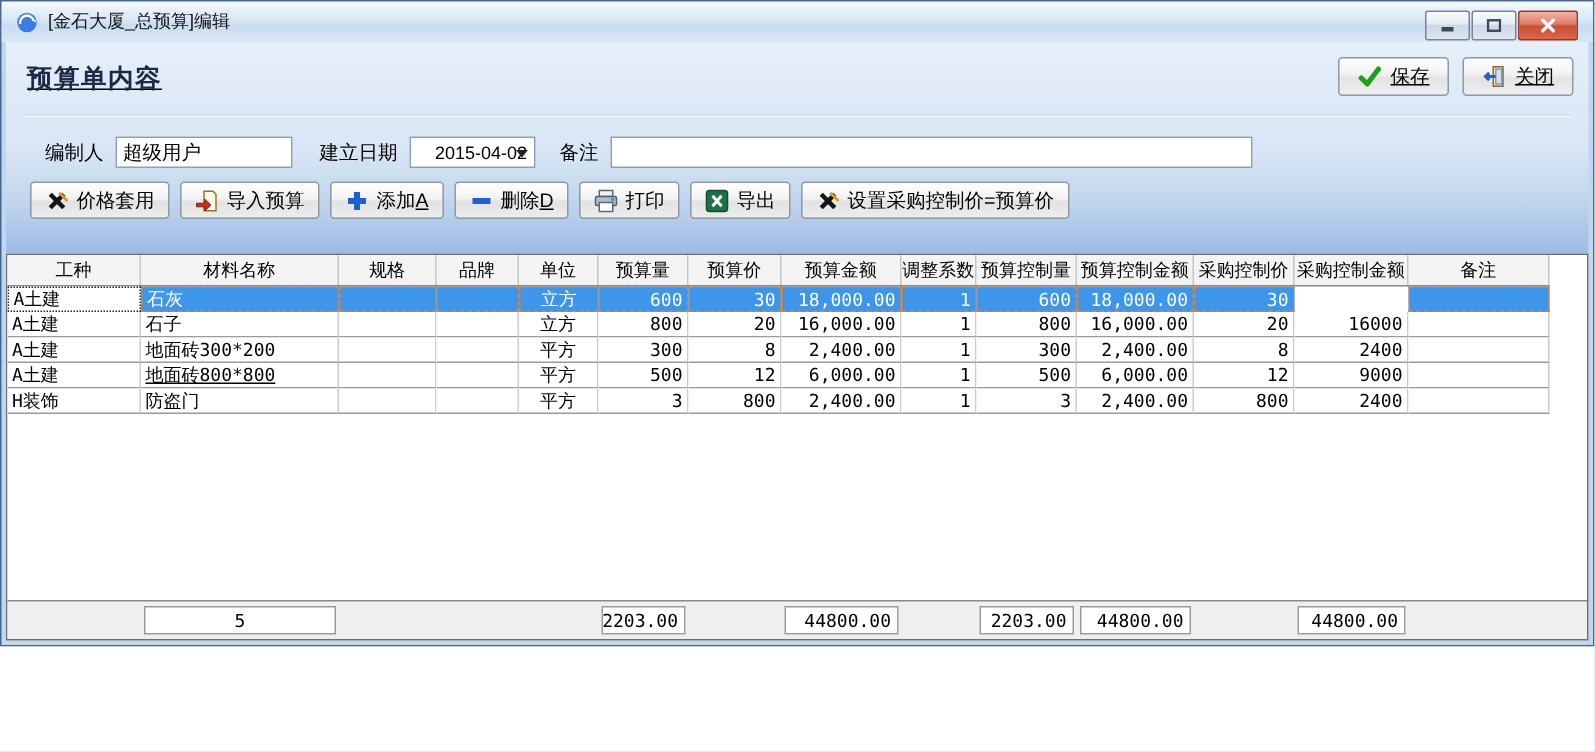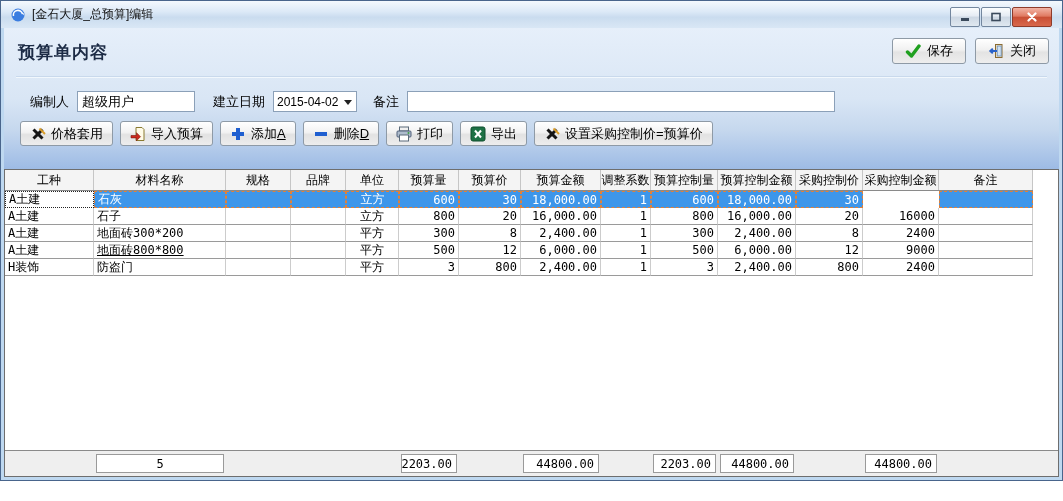--- a/index.html
+++ b/index.html
@@ -1,46 +1,46 @@
 <!DOCTYPE html>
 <html><head>
 <meta charset="utf-8">
 <style>
   html,body{margin:0;padding:0;background:#ffffff;font-family:"Liberation Sans","DejaVu Sans",sans-serif;}
-  .window{width:1063px;height:481px;box-sizing:border-box;border:1px solid #49658c;background:#bed8f0;position:relative;overflow:hidden;}
+  .window{width:1063px;height:431px;box-sizing:border-box;border:1px solid #49658c;background:#bed8f0;position:relative;overflow:hidden;}
 
   
   .titlebar{height:27px;display:flex;align-items:center;padding:0 9px;box-sizing:border-box;
     background:linear-gradient(#f4f9fe,#dce9f7 40%,#cadcef 60%,#d9e7f5);position:relative;}
   .app-icon{width:16px;height:16px;flex:none;}
   .title-text{font-size:12px;color:#111;margin-left:6px;}
   .win-controls{position:absolute;top:6px;right:10px;display:flex;}
   .wbtn{width:30px;height:20px;box-sizing:border-box;border:1px solid #73879f;border-radius:2px;
     display:flex;align-items:center;justify-content:center;padding:0;cursor:default;
     background:linear-gradient(#fbfdfe,#e4ebf3 45%,#ccd7e3 50%,#dfe8f0);}
   .wbtn + .wbtn{margin-left:1px;}
   .wbtn.close{width:40px;background:linear-gradient(#f2b4a5,#e07a62 45%,#c94f35 52%,#d8684c);border-color:#8e3b2a;}
 
   
   .client{position:absolute;left:3px;right:3px;top:27px;bottom:3px;display:flex;flex-direction:column;}
   .top-section{height:141px;flex:none;box-sizing:border-box;padding:4px 10px 0;
     background:linear-gradient(#e6effa,#d9e6f5 50%,#c6d8ee 72%,#9dbbe5 100%);}
-  .page-header{display:flex;align-items:flex-end;}
+  .page-header{display:flex;align-items:flex-end;text-decoration:underline;}
   .page-title{font-size:17px;font-weight:bold;color:#1c2b45;margin:9px 0 0 4px;flex:1;letter-spacing:1px;}
   .hbtn{height:26px;box-sizing:border-box;display:inline-flex;align-items:center;gap:6px;padding:0 12px;
     margin-left:9px;margin-top:6px;font-size:13px;color:#000;border:1px solid #8e9aa6;border-radius:3px;cursor:default;
     background:linear-gradient(#ffffff,#f1f1f1 45%,#e3e3e3 55%,#eeeeee);}
   .separator{margin:12px 2px 0;border-top:1px solid #c9d9ec;border-bottom:1px solid #f2f8fd;height:0;}
 
   .form-row{display:flex;align-items:center;margin:13px 0 0 16px;font-size:13px;color:#000;}
   .flabel{margin-right:8px;flex:none;}
   .input{box-sizing:border-box;height:21px;background:#fff;border:1px solid #8ba0b8;font-size:13px;
     padding:1px 4px;font-family:inherit;color:#000;}
   .date-combo{box-sizing:border-box;height:21px;width:84px;background:#fff;border:1px solid #8ba0b8;
-    display:flex;align-items:center;font-size:12px;padding-left:3px;position:relative;cursor:default;}
+    display:flex;align-items:center;font-size:12px;padding-left:16px;position:relative;cursor:default;}
   .combo-arrow{position:absolute;right:4px;top:8px;width:0;height:0;
     border-left:4px solid transparent;border-right:4px solid transparent;border-top:5px solid #222;}
   .gap18{width:18px;flex:none;} .gap14{width:16px;flex:none;}
 
   .toolbar{display:flex;margin:9px 0 0 6px;}
   .tbtn{height:25px;box-sizing:border-box;display:inline-flex;align-items:center;gap:5px;padding:0 9px;
     margin-right:7px;font-size:13px;color:#000;border:1px solid #8e9aa6;border-radius:3px;cursor:default;
     background:linear-gradient(#ffffff,#f2f2f2 45%,#e2e2e2 55%,#ededed);}
   .tbtn u{text-decoration:underline;}
   .icon16{width:16px;height:16px;flex:none;display:inline-flex;}

